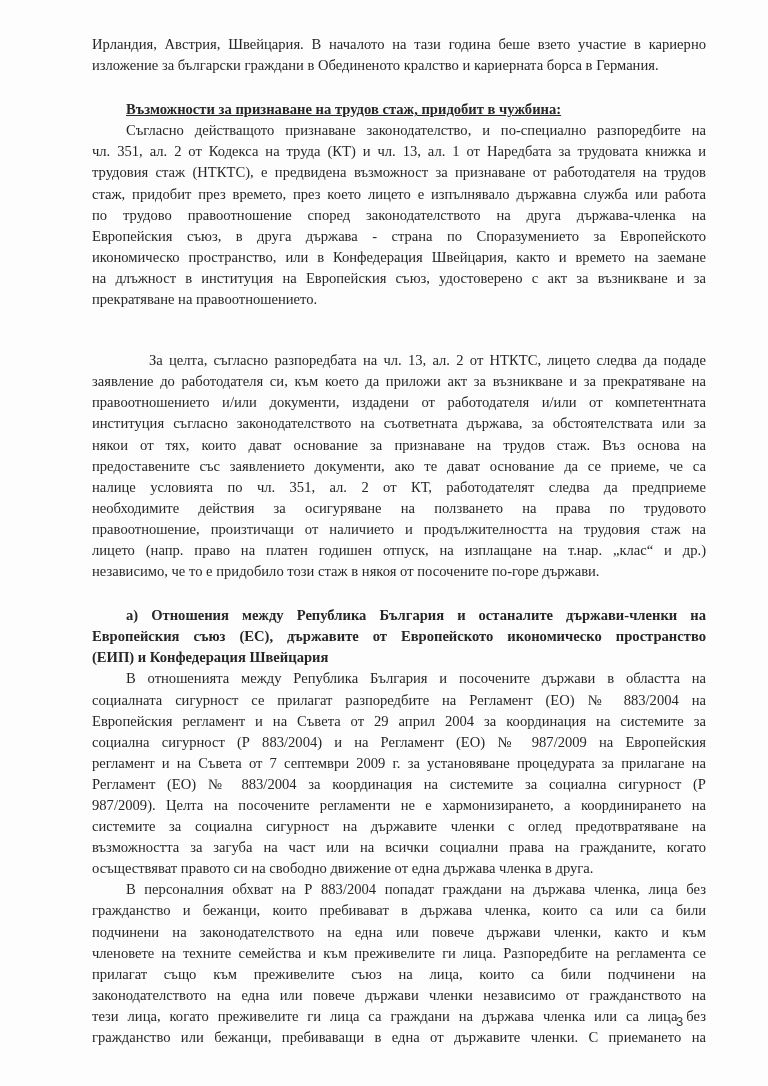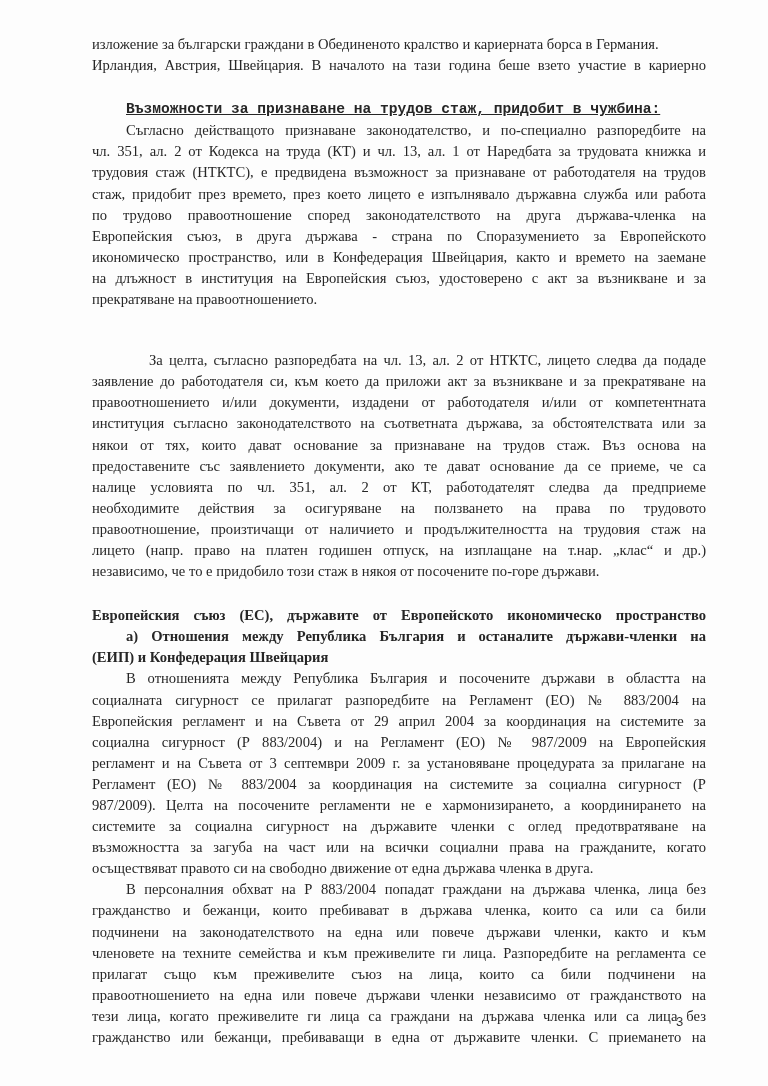--- a/index.html
+++ b/index.html
@@ -25,40 +25,39 @@
     text-align-last: justify;
   }
   .line.last { text-align-last: left; }
   .indent { padding-left: 34px; }
   .indent2 { padding-left: 57px; margin-top: 40px; }
   .heading {
     font-weight: bold;
     text-decoration: underline;
     text-align-last: left;
     padding-left: 34px;
-    font-family: Liberation Mono, monospace;
   }
   .bold { font-weight: bold; }
   .gap { height: 23px; }
   .page-num {
     position: absolute;
     left: 676px; top: 1014px;
     font-family: "Liberation Sans", sans-serif;
     font-size: 13px;
     color: #333;
   }
 </style>
 </head>
 <body>
 
 <div class="page">
 
   <div>
+    <div class="line">Ирландия, Австрия, Швейцария. В началото на тази година беше взето участие в кариерно</div>
     <div class="line last">изложение за български граждани в Обединеното кралство и кариерната борса в Германия.</div>
-    <div class="line">Ирландия, Австрия, Швейцария. В началото на тази година беше взето участие в кариерно</div>
   </div>
 
   <div class="gap"></div>
 
   <div class="line heading">Възможности за признаване на трудов стаж, придобит в чужбина:</div>
 
   <div>
     <div class="line indent">Съгласно действащото признаване законодателство, и по-специално разпоредбите на</div>
     <div class="line">чл. 351, ал. 2 от Кодекса на труда (КТ) и чл. 13, ал. 1 от Наредбата за трудовата книжка и</div>
     <div class="line">трудовия стаж (НТКТС), е предвидена възможност за признаване от работодателя на трудов</div>
@@ -81,44 +80,44 @@
     <div class="line">необходимите действия за осигуряване на ползването на права по трудовото</div>
     <div class="line">правоотношение, произтичащи от наличието и продължителността на трудовия стаж на</div>
     <div class="line">лицето (напр. право на платен годишен отпуск, на изплащане на т.нар. „клас“ и др.)</div>
     <div class="line last">независимо, че то е придобило този стаж в някоя от посочените по-горе държави.</div>
   </div>
 
   <div class="gap"></div>
 
 
   <div>
+    <div class="line bold indent">а) Отношения между Република България и останалите държави-членки на</div>
     <div class="line bold">Европейския съюз (ЕС), държавите от Европейското икономическо пространство</div>
-    <div class="line bold indent">а) Отношения между Република България и останалите държави-членки на</div>
     <div class="line bold last">(ЕИП) и Конфедерация Швейцария</div>
   </div>
 
   <div>
     <div class="line indent">В отношенията между Република България и посочените държави в областта на</div>
     <div class="line">социалната сигурност се прилагат разпоредбите на Регламент (ЕО) № 883/2004 на</div>
     <div class="line">Европейския регламент и на Съвета от 29 април 2004 за координация на системите за</div>
     <div class="line">социална сигурност (Р 883/2004) и на Регламент (ЕО) № 987/2009 на Европейския</div>
-    <div class="line">регламент и на Съвета от 3 септември 2009 г. за установяване процедурата за прилагане на</div>
+    <div class="line">регламент и на Съвета от 7 септември 2009 г. за установяване процедурата за прилагане на</div>
     <div class="line">Регламент (ЕО) № 883/2004 за координация на системите за социална сигурност (Р</div>
     <div class="line">987/2009). Целта на посочените регламенти не е хармонизирането, а координирането на</div>
     <div class="line">системите за социална сигурност на държавите членки с оглед предотвратяване на</div>
     <div class="line">възможността за загуба на част или на всички социални права на гражданите, когато</div>
     <div class="line last">осъществяват правото си на свободно движение от една държава членка в друга.</div>
   </div>
 
   <div>
     <div class="line indent">В персоналния обхват на Р 883/2004 попадат граждани на държава членка, лица без</div>
     <div class="line">гражданство и бежанци, които пребивават в държава членка, които са или са били</div>
     <div class="line">подчинени на законодателството на една или повече държави членки, както и към</div>
     <div class="line">членовете на техните семейства и към преживелите ги лица. Разпоредбите на регламента се</div>
     <div class="line">прилагат също към преживелите съюз на лица, които са били подчинени на</div>
-    <div class="line">правоотношението на една или повече държави членки независимо от гражданството на</div>
+    <div class="line">законодателството на една или повече държави членки независимо от гражданството на</div>
     <div class="line">тези лица, когато преживелите ги лица са граждани на държава членка или са лица без</div>
     <div class="line">гражданство или бежанци, пребиваващи в една от държавите членки. С приемането на</div>
   </div>
 
 </div>
 
 <div class="page-num">3</div>
 
 </body></html>

